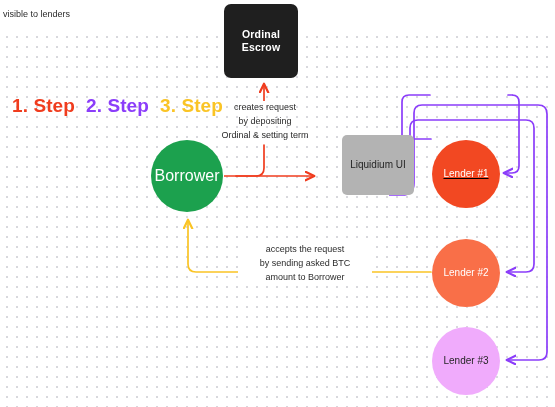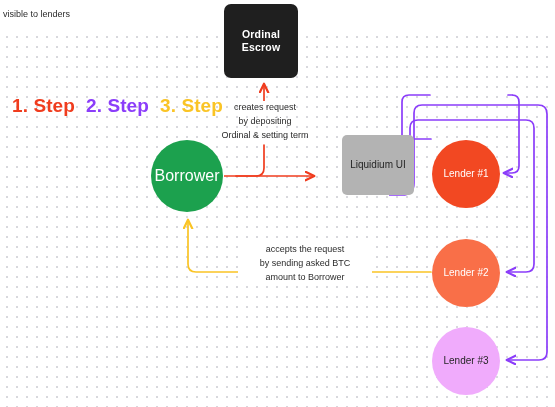--- a/index.html
+++ b/index.html
@@ -84,21 +84,21 @@
 
   
   .lender {
     border-radius: 50%;
     width: 68px; height: 68px;
   }
   .lender .node-label {
     font-size: 10px;
     font-weight: 400;
   }
-  #lender1 { left: 432px; top: 140px; background: #f24822; }
+  #lender1 { left: 432px; top: 140px; background: #f24822; text-decoration: underline; }
   #lender1 .node-label { color: #ffffff; }
   #lender2 { left: 432px; top: 239px; background: #f96f48; }
   #lender2 .node-label { color: #ffffff; }
   #lender3 { left: 432px; top: 327px; background: #f0abfc; }
   #lender3 .node-label { color: #262626; }
 
   
   #legend {
     position: absolute;
     left: 12px; top: 96px;

